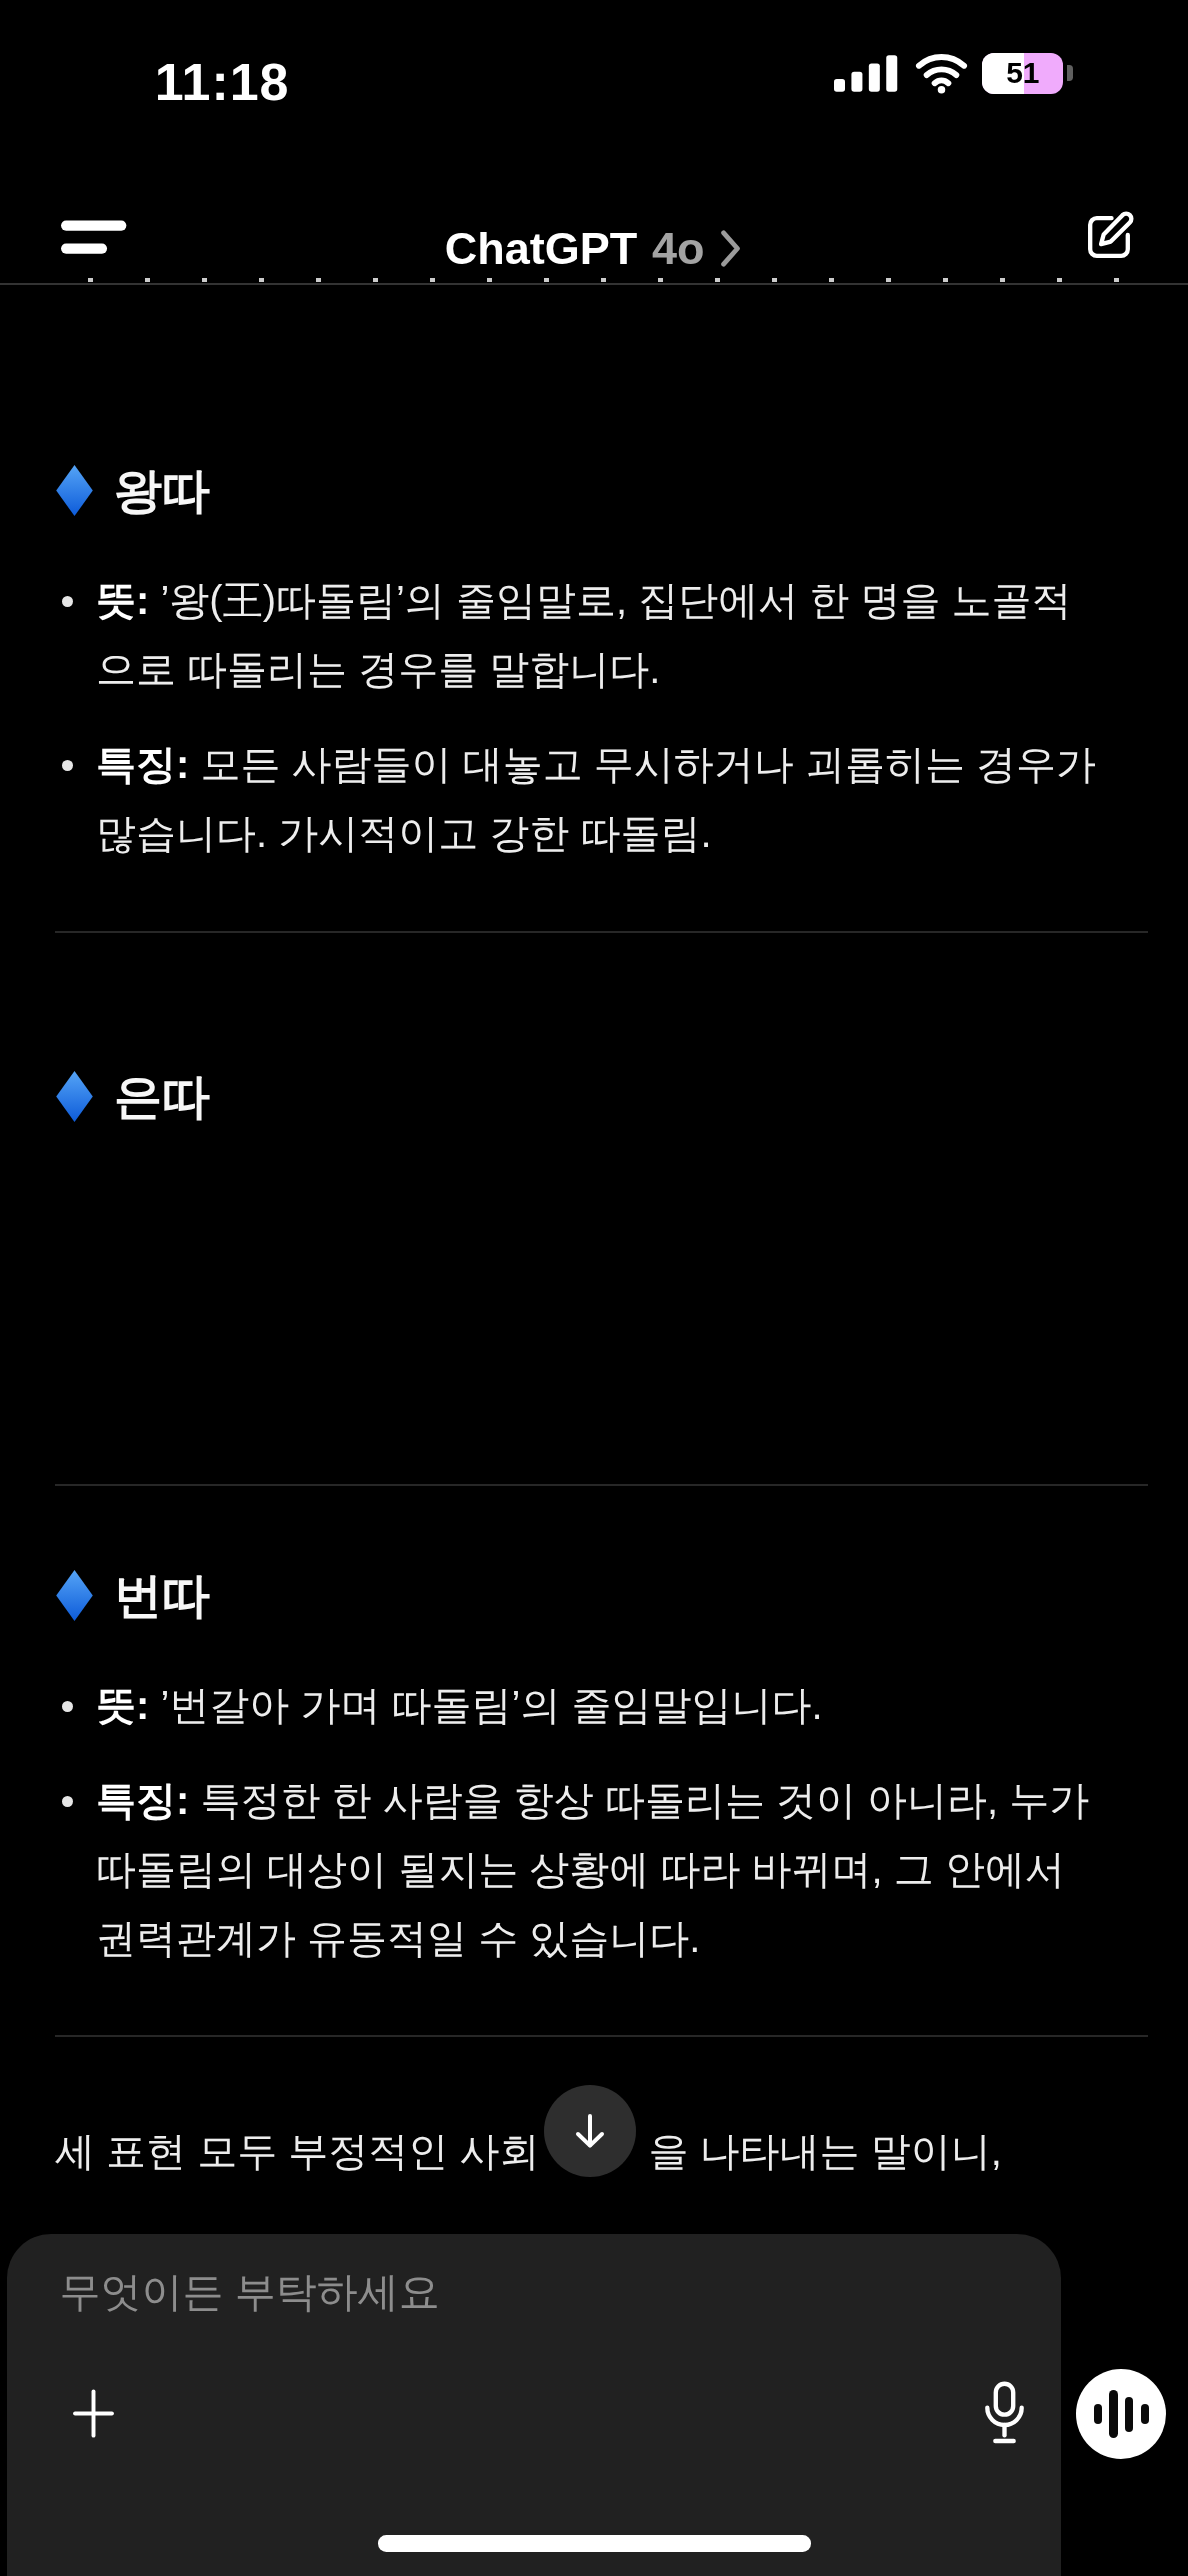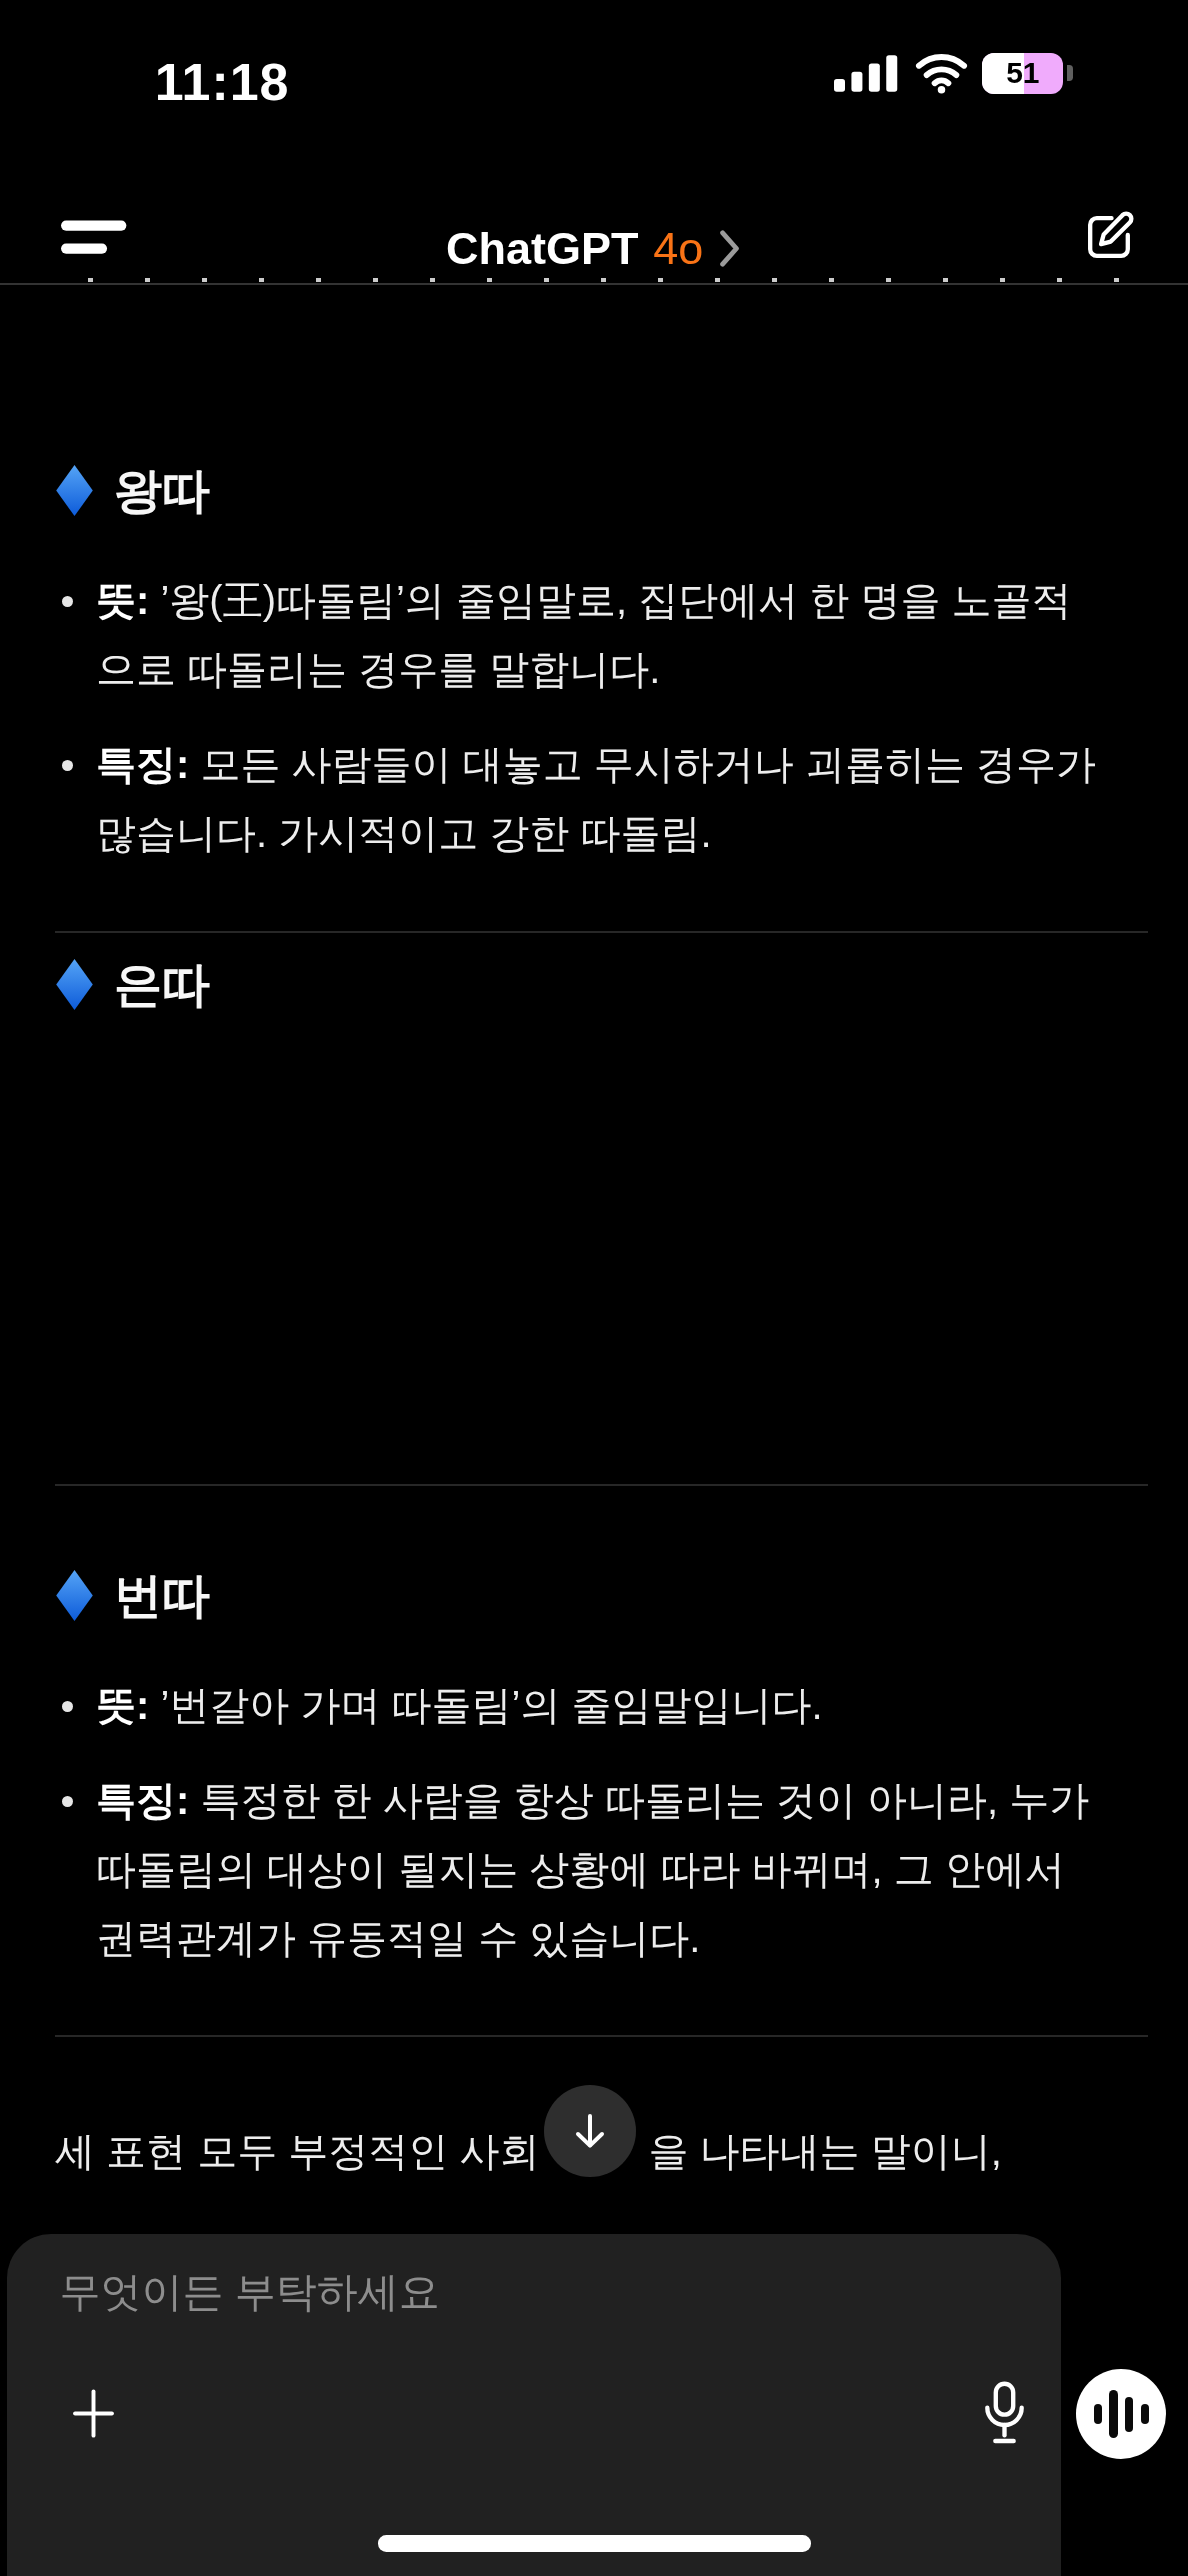--- a/index.html
+++ b/index.html
@@ -19,21 +19,21 @@
   .battery .pct{position:absolute;inset:0;display:flex;align-items:center;justify-content:center;
                 font-size:30px;font-weight:700;color:#000;}
   .battery-nub{width:6.4px;height:15.7px;border-radius:0 3.7px 3.7px 0;background:#5f5f5f;margin-left:-11px;}
 
   
   .header{top:195px;left:0;width:1188px;height:83px;}
   .menu-btn{position:absolute;left:59px;top:20px;width:74px;height:46px;}
   .title-wrap{position:absolute;left:0;right:0;top:12px;height:83px;
               display:flex;align-items:center;justify-content:center;gap:14.7px;}
   .title{font-size:45px;font-weight:700;color:#fff;}
-  .model{font-size:45px;font-weight:400;color:#f97316;}
+  .model{font-size:45px;font-weight:700;color:#a3a3a3;}
   .compose-btn{position:absolute;right:48px;top:11px;width:61px;height:61px;}
 
   .top-divider{top:283px;left:0;width:1188px;height:1.8px;background:#333;}
   .cutoff-dots{top:278px;left:88px;width:1050px;height:3.7px;
     background:repeating-linear-gradient(90deg,rgba(255,255,255,.8) 0 4.6px,transparent 4.6px 57px);}
 
   
   .sec{left:55px;width:1089px;}
   .sec-head{display:flex;align-items:center;gap:20px;height:55px;}
   .sec-head h2{margin:0;font-size:48px;font-weight:700;color:#f7f7f7;line-height:55px;}
@@ -135,21 +135,21 @@
   <ul class="blist">
     <li><span class="dot"></span><b>뜻:</b><span class="bt"> ’왕(王)따돌림’의 줄임말로, 집단에서 한 명을 노골적
 으로 따돌리는 경우를 말합니다.</span></li>
     <li><span class="dot"></span><b>특징:</b><span class="bt"> 모든 사람들이 대놓고 무시하거나 괴롭히는 경우가
 많습니다. 가시적이고 강한 따돌림.</span></li>
   </ul>
 </section>
 
 <div class="abs divider" style="top:931px"></div>
 
-<section class="abs sec" style="top:957px">
+<section class="abs sec" style="top:1069px">
   <div class="sec-head">
     <svg class="diamond" viewBox="0 0 42 58">
       <polygon points="21,1 41,29 21,57 1,29" fill="url(#dg)"></polygon>
     </svg>
     <h2>은따</h2>
   </div>
 </section>
 
 <div class="abs divider" style="top:1484px"></div>
 

